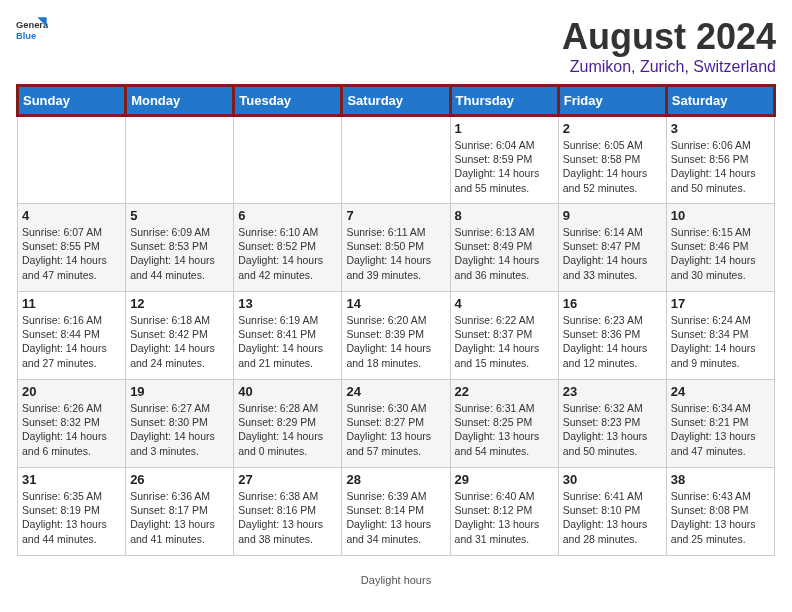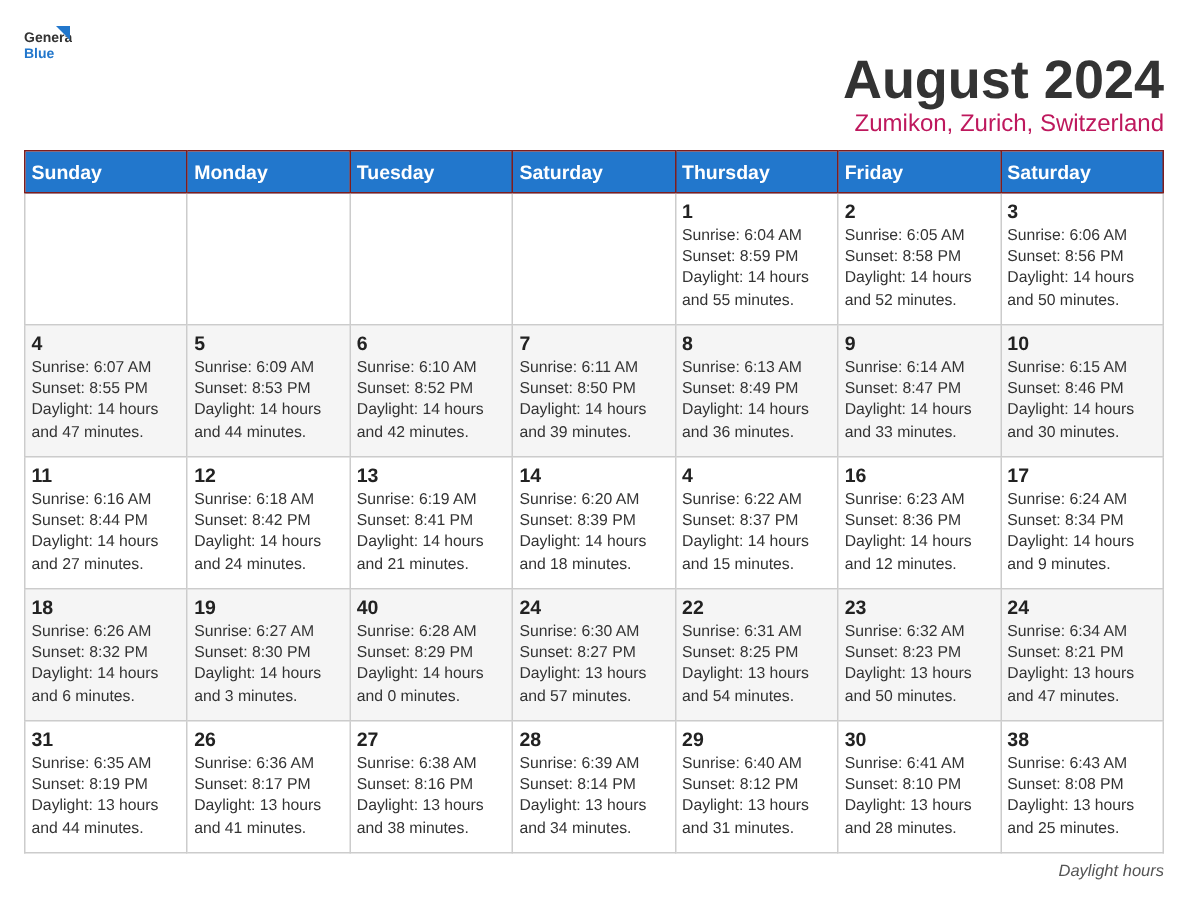--- a/index.html
+++ b/index.html
@@ -25,39 +25,38 @@
       width: 32px;
       height: 28px;
     }
     .title-block {
       text-align: right;
     }
     .main-title {
       font-size: 36px;
       font-weight: bold;
       color: #333;
-      margin-top: 16px;
     }
     .subtitle {
       font-size: 16px;
-      color: #be185d;
+      color: #4c1d95;
     }
     .calendar {
       width: 100%;
       border-collapse: collapse;
       font-size: 11px;
     }
     .calendar thead th {
       background-color: #2277cc;
       color: #fff;
       padding: 6px 4px;
       text-align: left;
       font-size: 13px;
       font-weight: bold;
-      border: 1px solid #7f1d1d;
+      border: 3px solid #7f1d1d;
     }
     .calendar tbody td {
       border: 1px solid #ccc;
       vertical-align: top;
       padding: 4px;
       height: 88px;
       width: calc(100% / 7);
       background: #fff;
     }
     .calendar tbody tr:nth-child(even) td {
@@ -72,25 +71,24 @@
     }
     .day-info {
       color: #333;
       line-height: 1.35;
       font-size: 10.5px;
     }
     .empty-cell {
       background: #fff !important;
     }
     .footer-note {
-      margin-top: 6px;
+      margin-top: 18px;
       font-size: 11px;
       color: #555;
-      text-align: right;
-      font-style: italic;
+      text-align: center;
     }
   </style>
 </head>
 <body>
 
 <div class="header-area">
   <div class="logo">
     <svg class="logo-icon" viewBox="0 0 48 42" xmlns="http://www.w3.org/2000/svg">
       <text x="0" y="18" font-size="14" font-weight="bold" fill="#333" font-family="Arial">General</text>
       <text x="0" y="34" font-size="14" font-weight="bold" fill="#2277cc" font-family="Arial">Blue</text>
@@ -189,21 +187,21 @@
           <span class="day-number">16</span>
           <div class="day-info">Sunrise: 6:23 AM<br>Sunset: 8:36 PM<br>Daylight: 14 hours<br>and 12 minutes.</div>
         </td>
         <td>
           <span class="day-number">17</span>
           <div class="day-info">Sunrise: 6:24 AM<br>Sunset: 8:34 PM<br>Daylight: 14 hours<br>and 9 minutes.</div>
         </td>
       </tr>
       <tr>
         <td>
-          <span class="day-number">18</span>
+          <span class="day-number">20</span>
           <div class="day-info">Sunrise: 6:26 AM<br>Sunset: 8:32 PM<br>Daylight: 14 hours<br>and 6 minutes.</div>
         </td>
         <td>
           <span class="day-number">19</span>
           <div class="day-info">Sunrise: 6:27 AM<br>Sunset: 8:30 PM<br>Daylight: 14 hours<br>and 3 minutes.</div>
         </td>
         <td>
           <span class="day-number">40</span>
           <div class="day-info">Sunrise: 6:28 AM<br>Sunset: 8:29 PM<br>Daylight: 14 hours<br>and 0 minutes.</div>
         </td>

